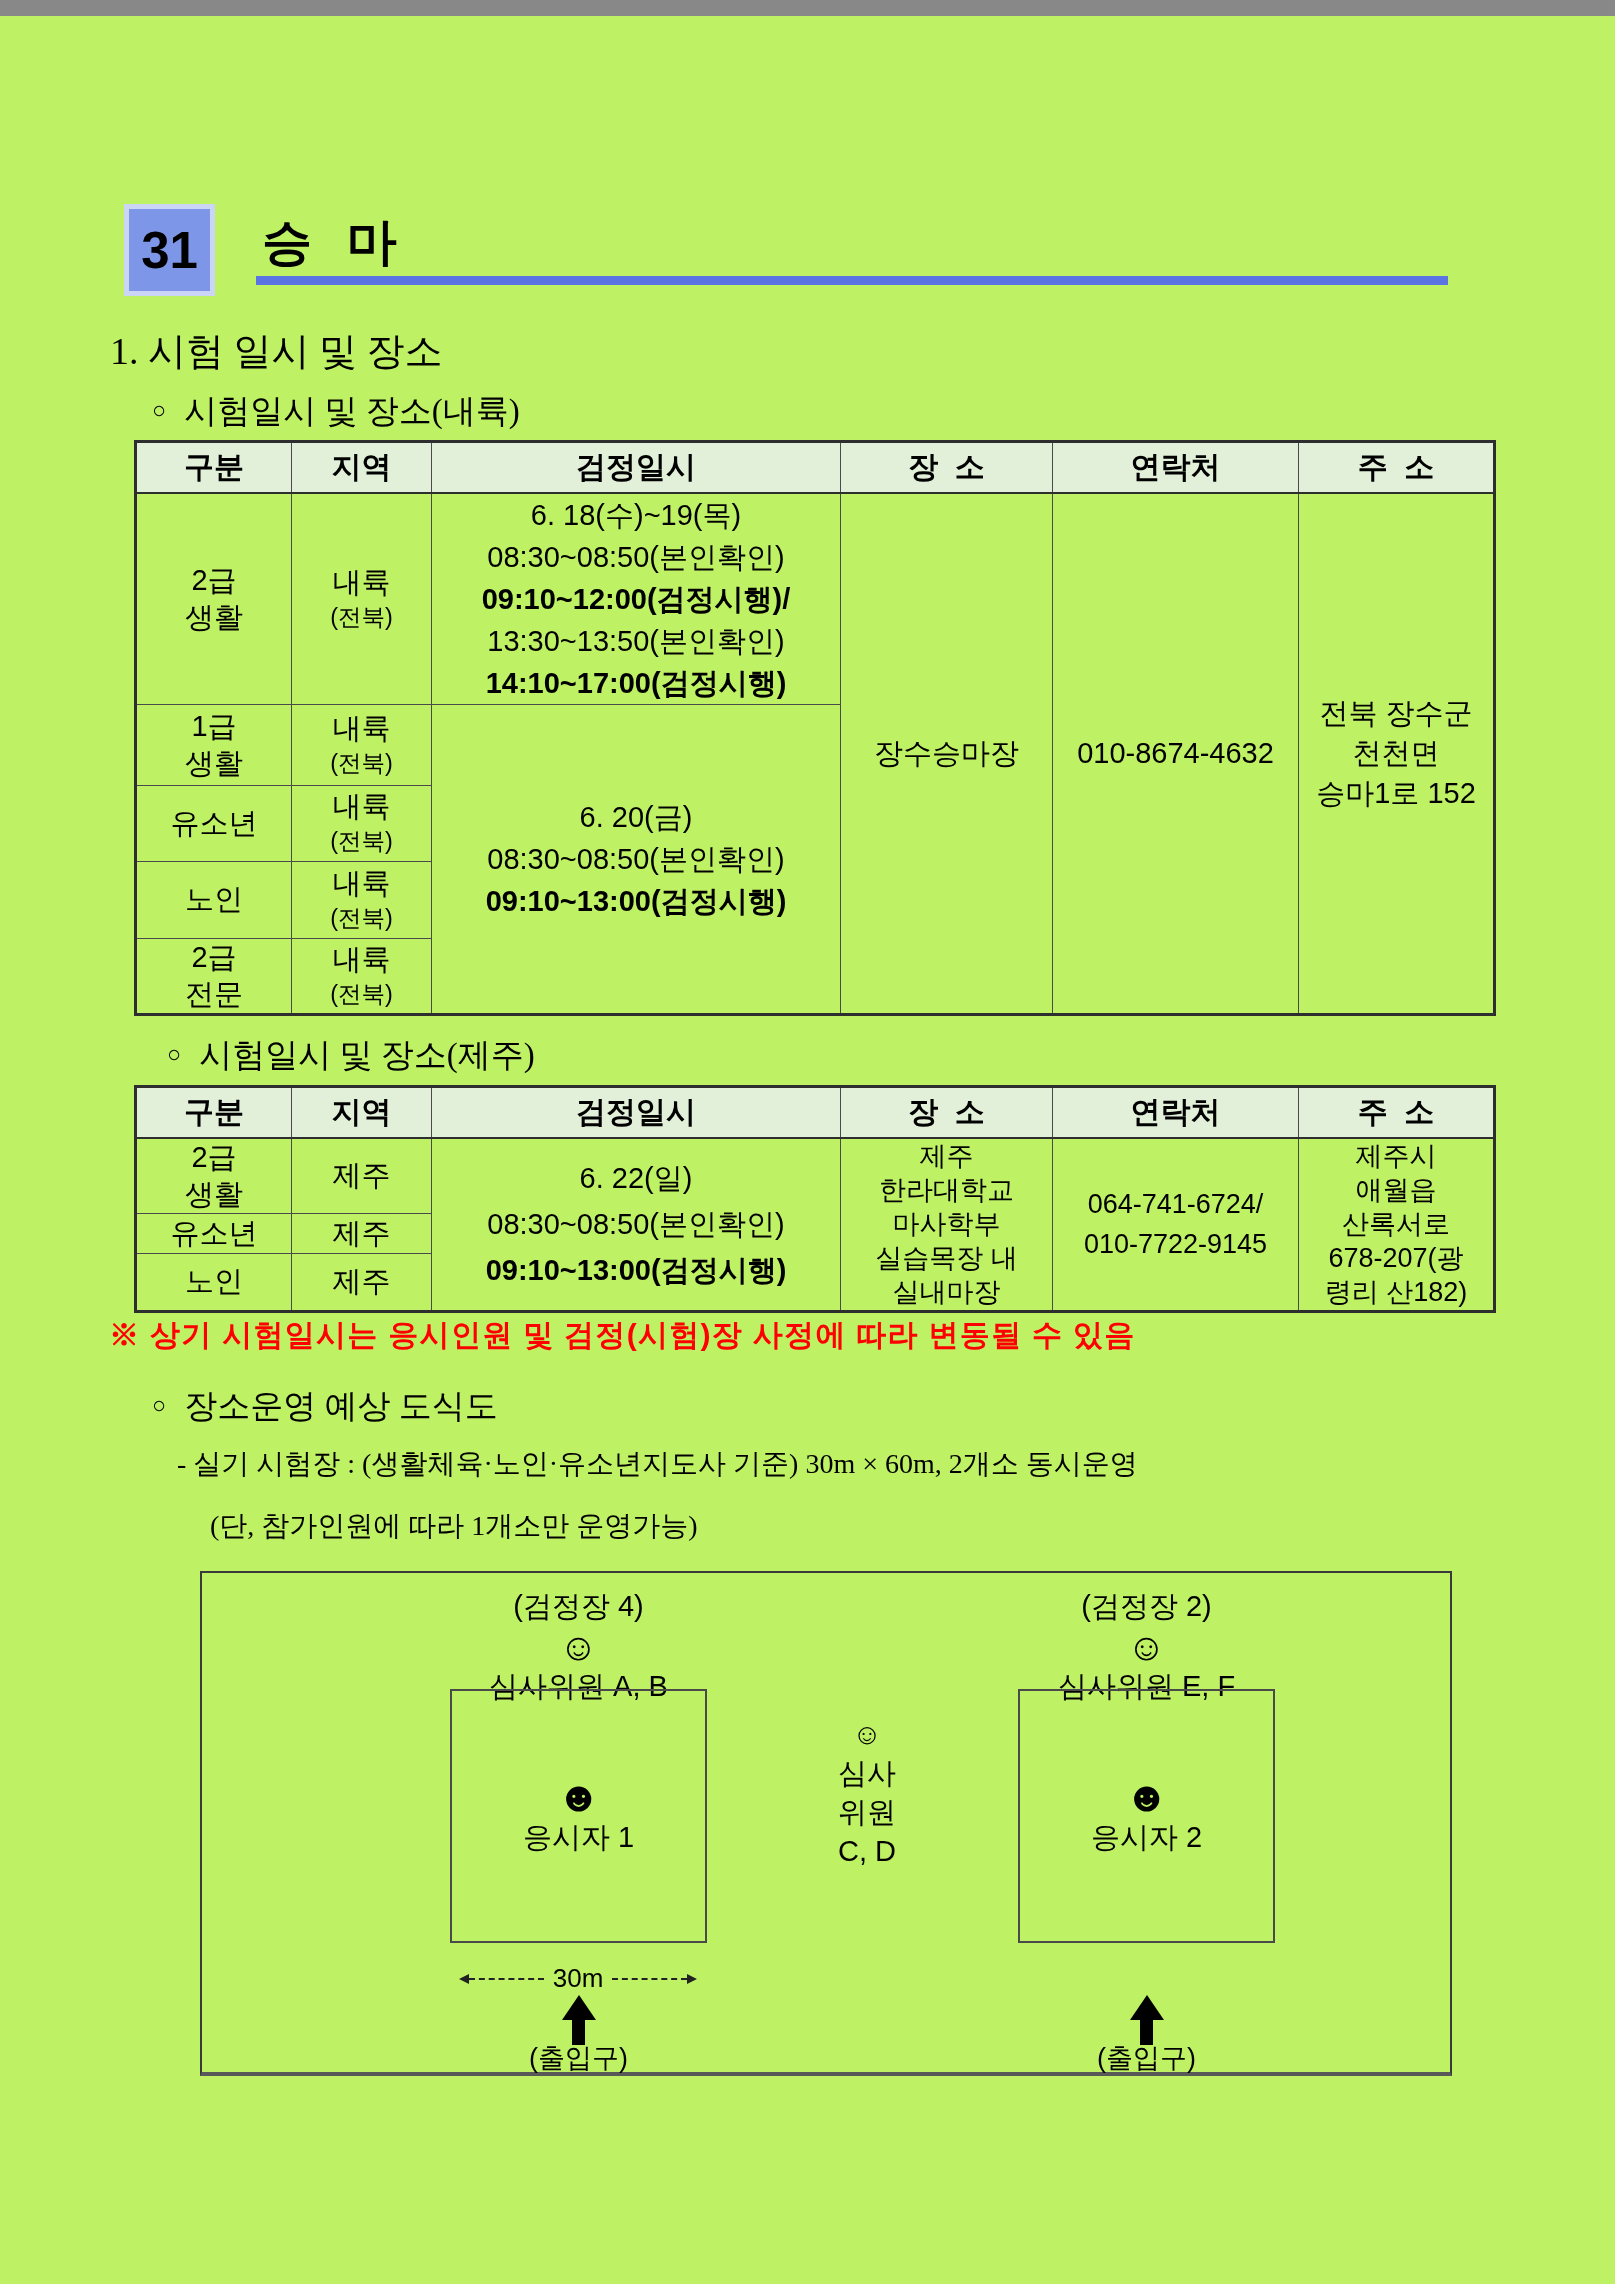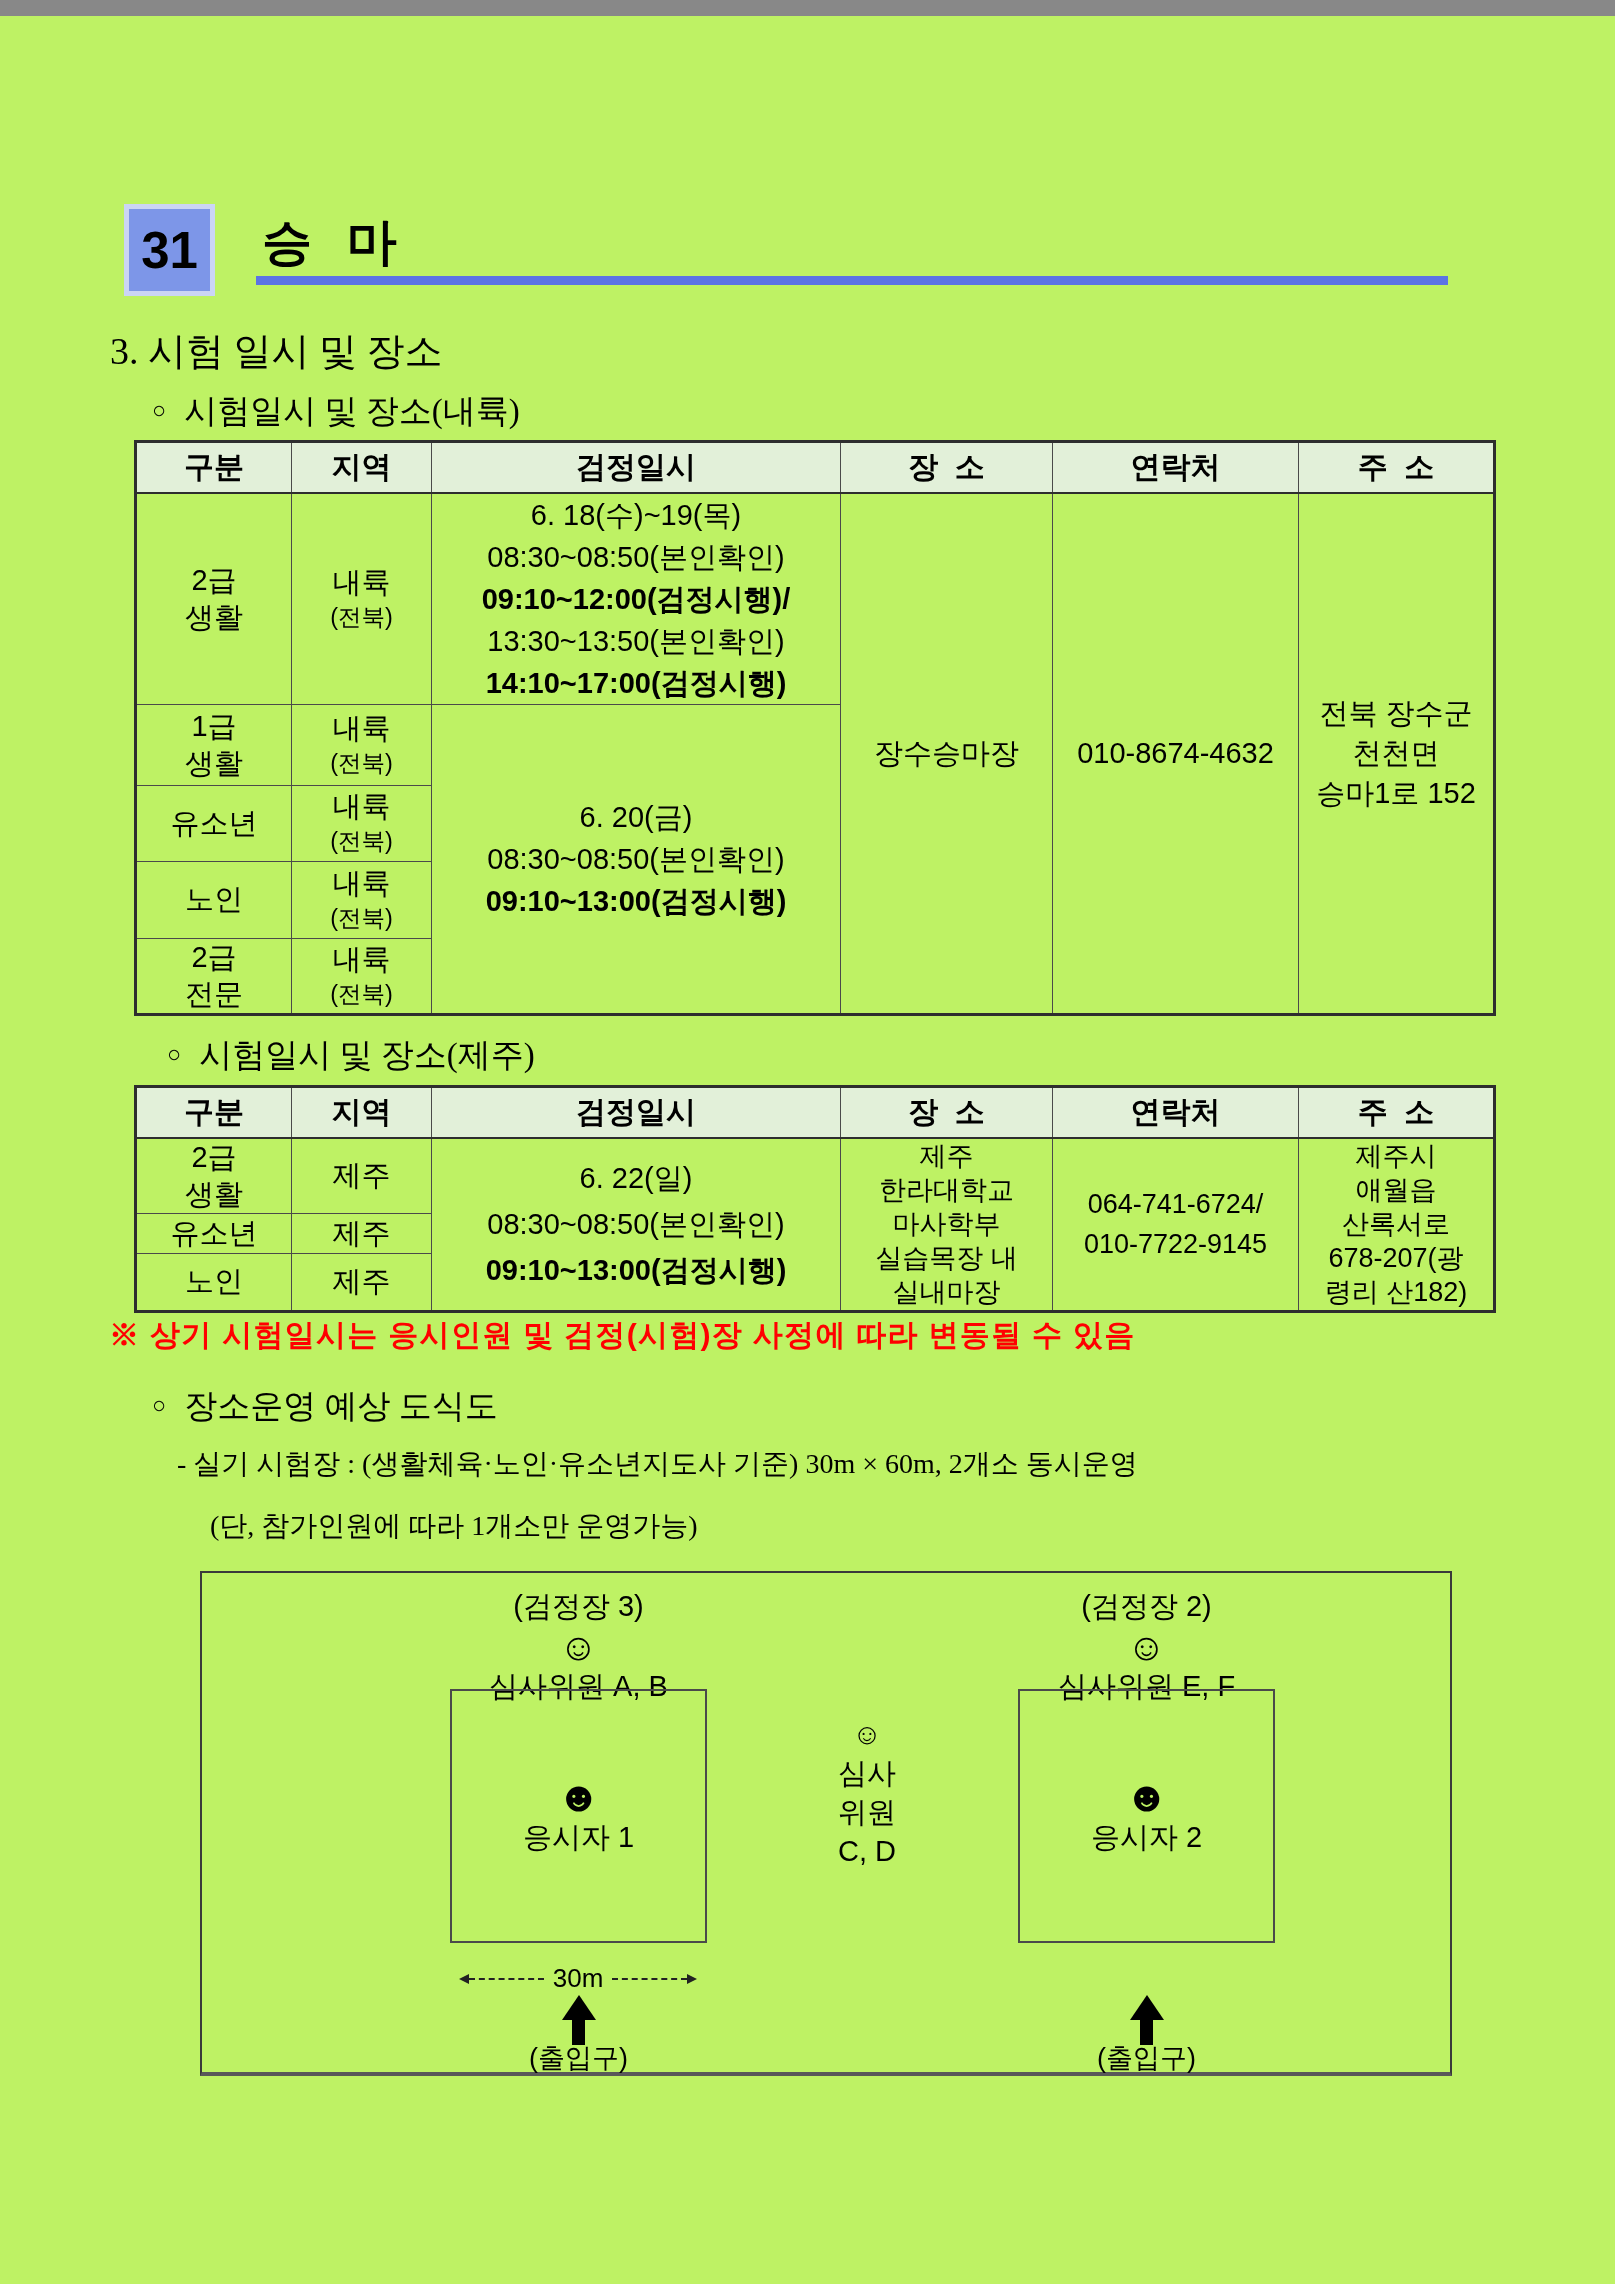--- a/index.html
+++ b/index.html
@@ -133,21 +133,21 @@
 </style>
 </head>
 <body>
 
 <div id="page">
 
   <div class="chapter-badge">31</div>
   <div class="chapter-title">승 마</div>
   <div class="title-rule"></div>
 
-  <div class="sec-title">3. 시험 일시 및 장소</div>
+  <div class="sec-title">1. 시험 일시 및 장소</div>
 
   <div class="bullet" id="bullet-inland"><span class="mark">○</span><span>시험일시 및 장소(내륙)</span></div>
 
   <table class="sched-table" id="table-inland">
     <colgroup>
       <col style="width:156px">
         <col style="width:140px">
         <col style="width:409px">
       <col style="width:212px">
         <col style="width:246px">
@@ -300,21 +300,21 @@
   <div class="note-line">※ 상기 시험일시는 응시인원 및 검정(시험)장 사정에 따라 변동될 수 있음</div>
 
   <div class="bullet" id="bullet-diagram"><span class="mark">○</span><span>장소운영 예상 도식도</span></div>
 
   <div class="prac-line" id="prac1">- 실기 시험장 : (생활체육·노인·유소년지도사 기준) 30m × 60m, 2개소 동시운영</div>
   <div class="prac-line" id="prac2">(단, 참가인원에 따라 1개소만 운영가능)</div>
 
   <div class="diagram">
 
     <div class="grp-top" id="grp1">
-      <div class="dg-title">(검정장 3)</div>
+      <div class="dg-title">(검정장 4)</div>
       <div class="smiley-open">☺</div>
       <div class="dg-label">심사위원 A, B</div>
     </div>
 
     <div class="grp-top" id="grp2">
       <div class="dg-title">(검정장 2)</div>
       <div class="smiley-open">☺</div>
       <div class="dg-label">심사위원 E, F</div>
     </div>
 

